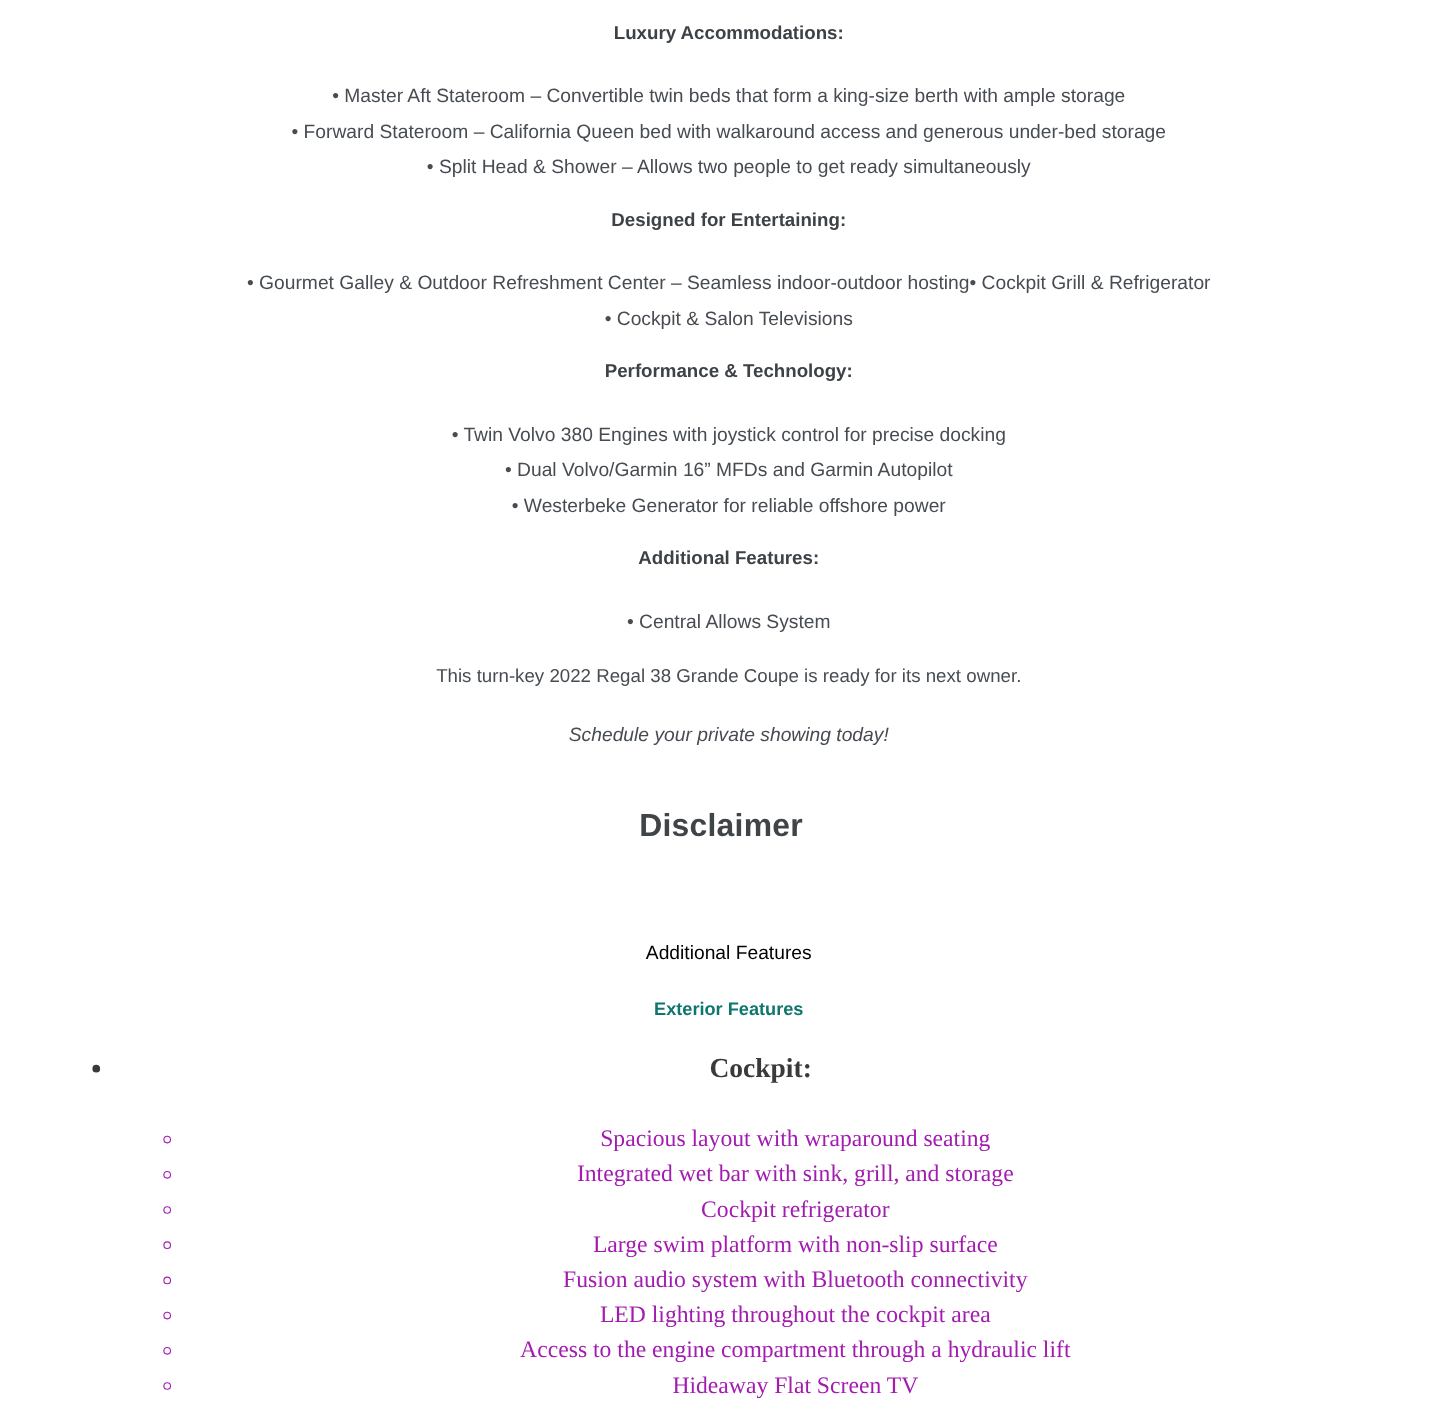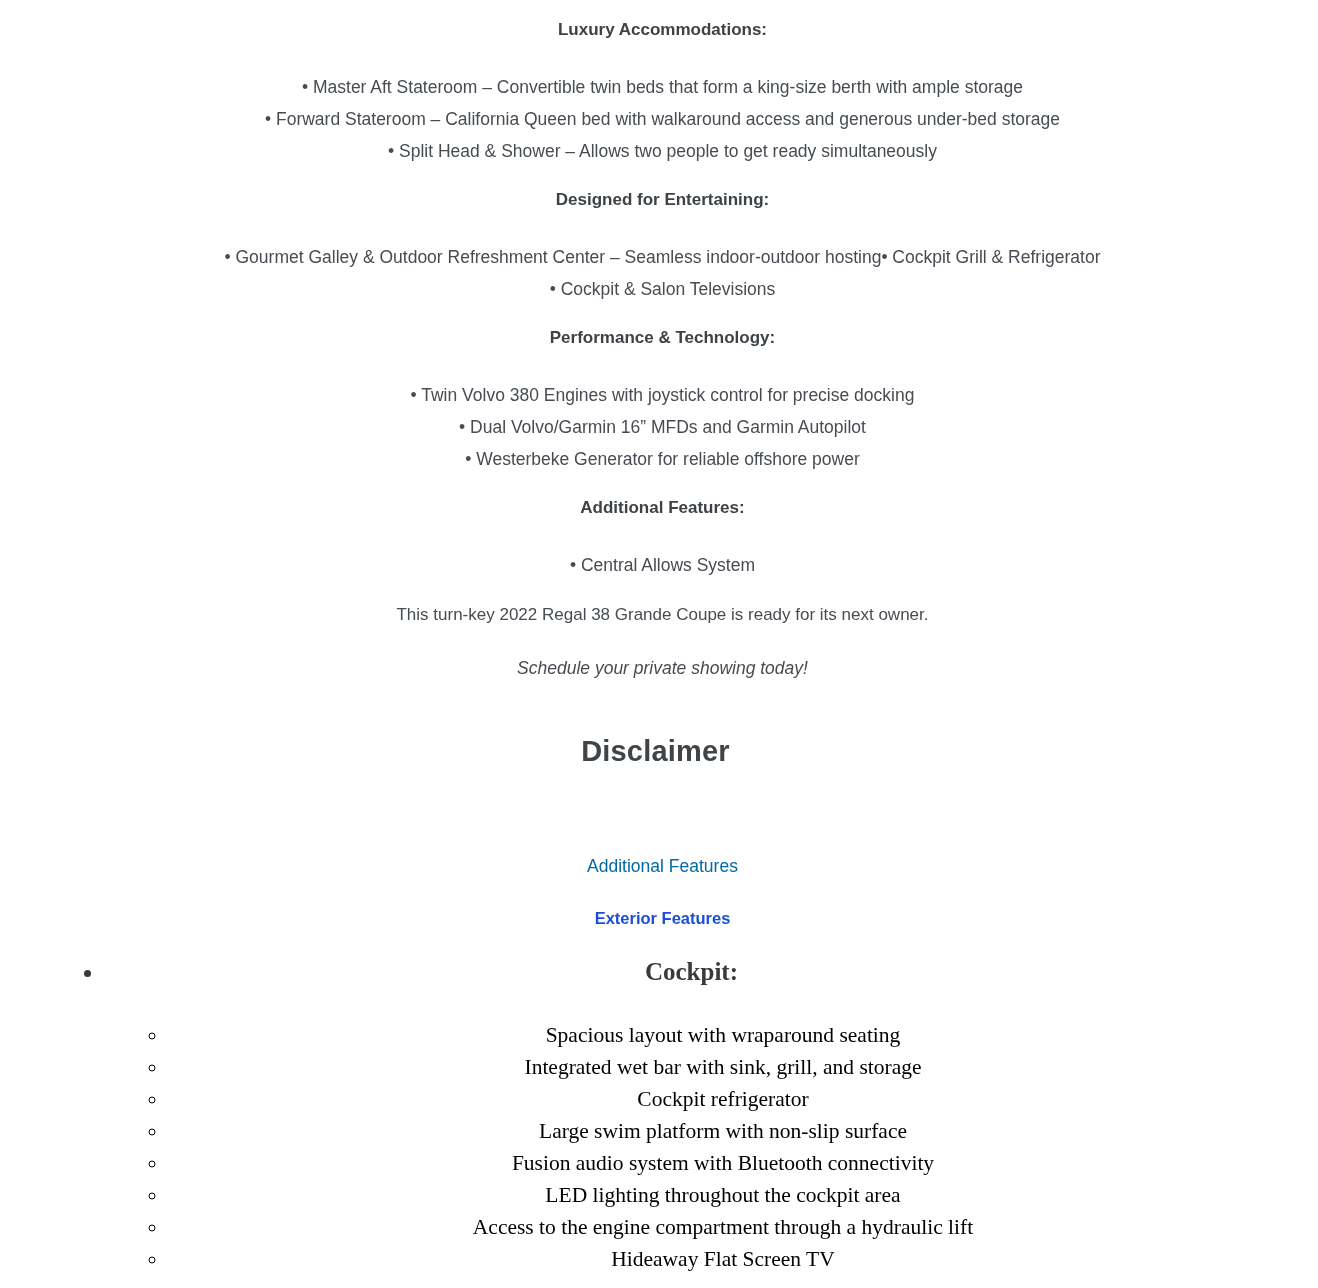--- a/index.html
+++ b/index.html
@@ -48,28 +48,28 @@
     line-height: 34px;
     font-weight: 700;
     color: #3f4449;
     letter-spacing: 0.2px;
   }
   
   .af-label {
     margin: 86px 0 0 0;
     font-size: 17.5px;
     line-height: 24px;
-    color: #0369a1;
+    color: #000000;
   }
   .ef-heading {
     margin: 30px 0 0 0;
     font-size: 16.5px;
     line-height: 21px;
     font-weight: 700;
-    color: #1d4ed8;
+    color: #0f766e;
   }
   ul.outer-list {
     margin: 27px 0 0 0;
     padding-left: 58px;
     list-style-type: disc;
   }
   ul.outer-list > li {
     font-family: "Liberation Serif", serif;
     font-weight: 700;
     font-size: 25px;
@@ -79,21 +79,21 @@
   ul.inner-list {
     margin: 32px 0 0 0;
     padding-left: 63px;
     list-style-type: circle;
   }
   ul.inner-list > li {
     font-family: "Liberation Serif", serif;
     font-weight: 400;
     font-size: 21.5px;
     line-height: 32px;
-    color: #000000;
+    color: #a21caf;
   }
 </style>
 </head>
 <body>
 
 <div class="page">
 
   <div class="sec">
     <h4 class="sec-heading">Luxury Accommodations:</h4>
     <div class="sec-items">

